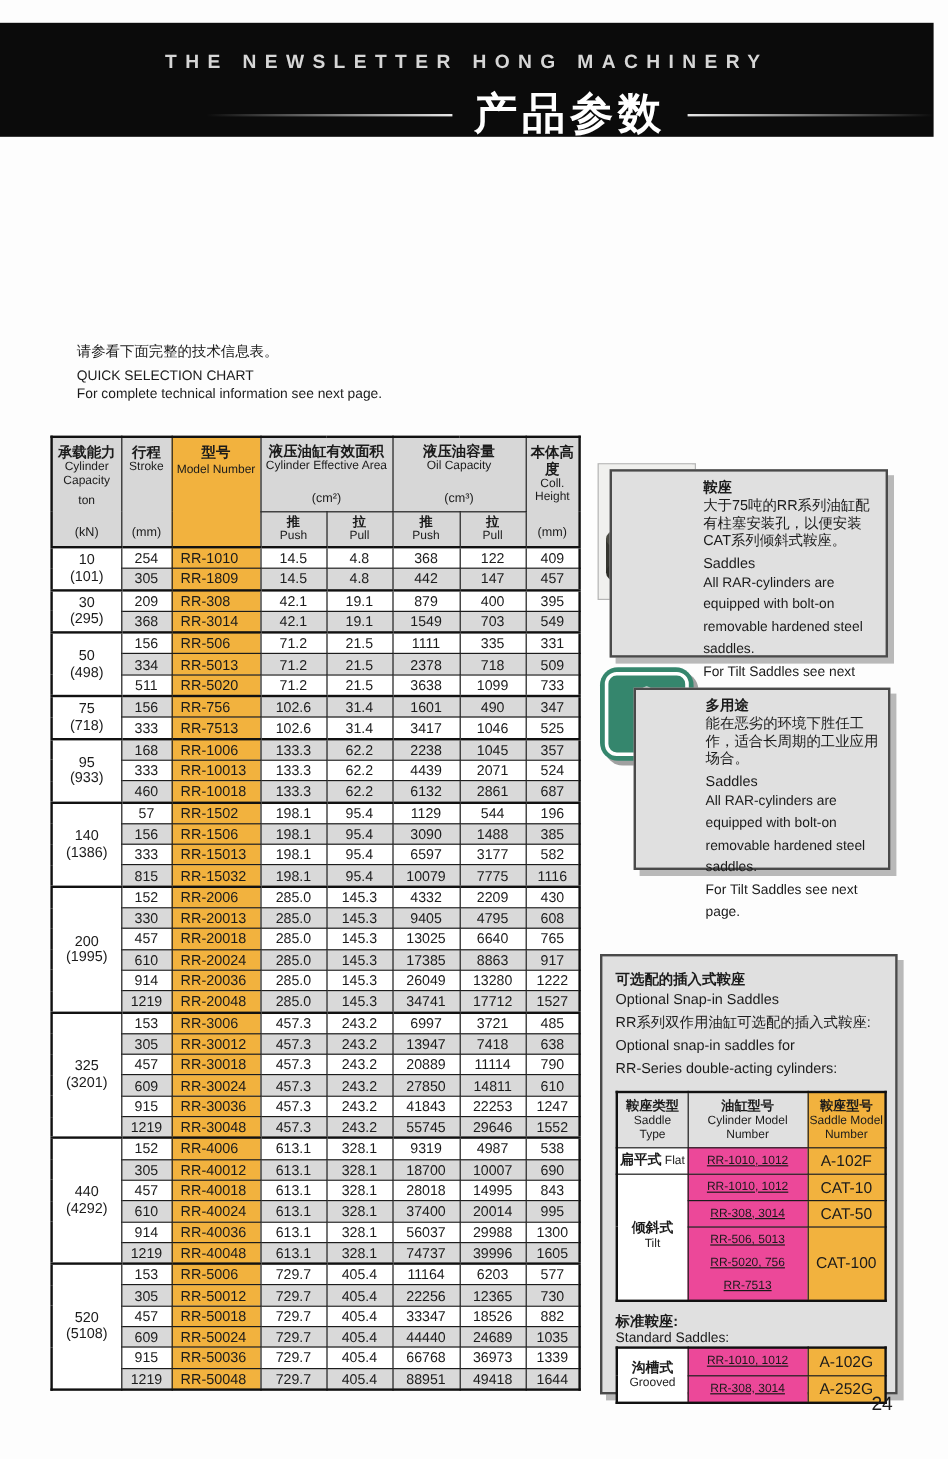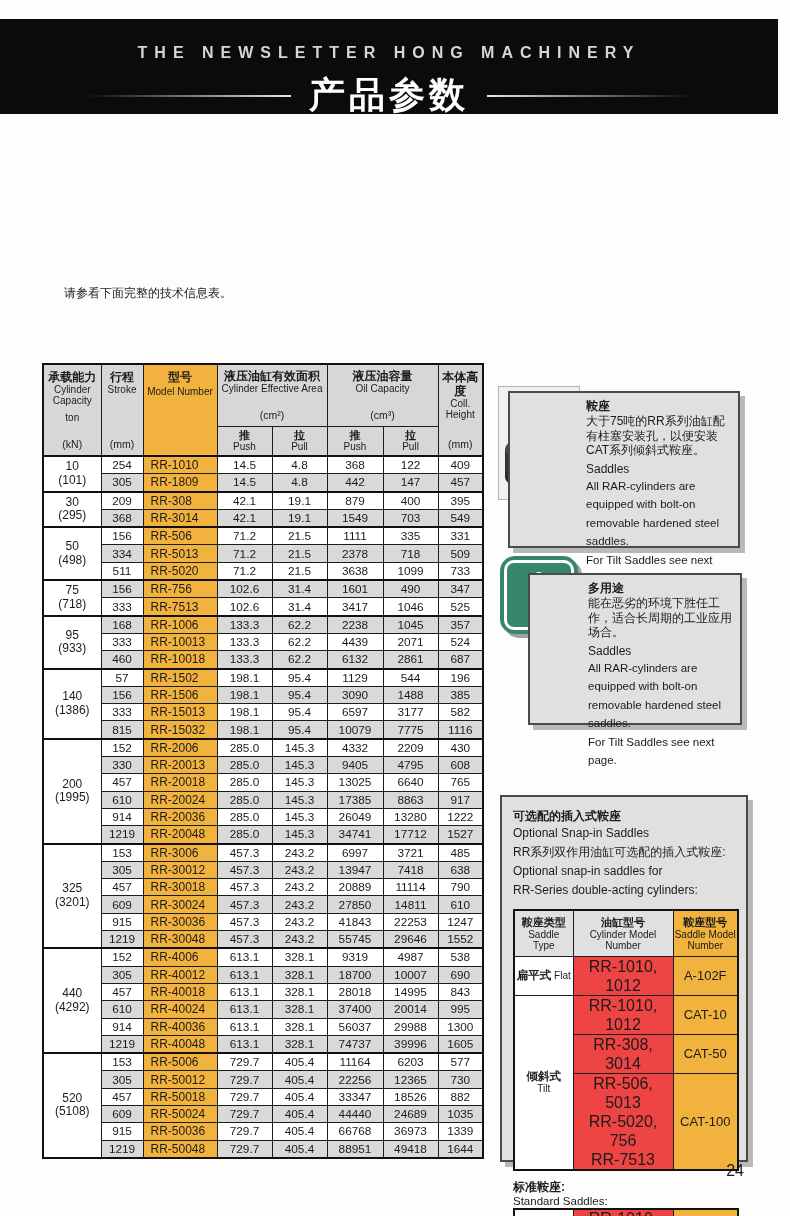--- a/index.html
+++ b/index.html
@@ -2,21 +2,21 @@
 <html><head>
 <meta charset="utf-8">
 <style>
   html,body{margin:0;padding:0;}
   body{background:#ffffff;font-family:"Liberation Sans","DejaVu Sans",sans-serif;color:#1b1b1b;}
   #canvas{position:relative;width:790px;height:1216px;background:#fdfdfd;overflow:hidden;}
 
   
   .masthead{position:absolute;left:0;top:19px;width:778px;height:95px;background:#0b0b0b;}
   .masthead-kicker{margin-top:25px;text-align:center;color:#d6d6d6;font-size:16px;letter-spacing:7px;font-weight:bold;}
-  .masthead-titlerow{display:flex;align-items:center;justify-content:center;gap:18px;margin-top:9px;}
+  .masthead-titlerow{display:flex;align-items:center;justify-content:flex-end;gap:18px;margin-top:9px;}
   .m-line{width:205px;height:2px;}
   .m-line.left{background:linear-gradient(to right,rgba(200,200,200,0),#e8e8e8);}
   .m-line.right{background:linear-gradient(to left,rgba(200,200,200,0),#e8e8e8);}
   .masthead-title{color:#ffffff;font-size:36px;font-weight:bold;letter-spacing:4px;}
 
   
   .banner{position:absolute;left:57px;top:122px;width:689px;height:113px;background:#35866D;
           display:flex;flex-direction:column;justify-content:flex-end;align-items:flex-end;
           padding:0 14px 8px 0;box-sizing:border-box;color:#fff;}
   .banner-cn{font-size:27px;font-weight:bold;letter-spacing:1px;}
@@ -68,21 +68,21 @@
   
   table.mini{border-collapse:collapse;table-layout:fixed;width:224px;border:2px solid #111;margin-top:9px;}
   table.mini th,table.mini td{border:1px solid #1c1c1c;padding:0;text-align:center;box-sizing:border-box;}
   table.mini th{background:#E0E0E0;font-weight:normal;}
   table.mini th.sad-h{background:#F2B23E;}
   .mini-h-cn{font-size:11px;font-weight:bold;line-height:13px;}
   .mini-h-en{font-size:10px;line-height:11px;}
   td.snap-type{background:#fff;font-size:10px;}
   td.snap-type .t-cn{font-size:11.5px;font-weight:bold;line-height:13px;}
   td.snap-type .t-en{font-size:10px;line-height:12px;}
-  td.snap-model{background:#ef4444;font-size:16px;}
+  td.snap-model{background:#ec4899;font-size:10px;text-decoration:underline;}
   td.snap-model div{line-height:19px;}
   td.snap-saddle{background:#F2B23E;font-size:13px;text-align:left;padding-left:5px;}
   tr.mini-hdr{height:46px;} tr.mini-row{height:22px;}
   .std-caption{margin-top:9px;font-size:12px;font-weight:bold;line-height:14px;}
   .std-caption-en{font-size:11.5px;line-height:14px;}
   table.mini.std{margin-top:0;}
 
   .page-number{position:absolute;right:46px;top:1162px;font-size:16px;}
 </style>
 </head>
@@ -95,20 +95,24 @@
     <div class="masthead-titlerow">
       <div class="m-line left"></div>
       <div class="masthead-title">产品参数</div>
       <div class="m-line right"></div>
     </div>
   </div>
 
 
   <div class="intro">
     <div class="cn-l2">请参看下面完整的技术信息表。</div>
+    <div class="en">
+        <div>QUICK SELECTION CHART</div>
+        <div>For complete technical information see next page.</div>
+      </div>
   </div>
 
   <div class="spec-wrap">
     <table class="spec">
       <colgroup>
         <col style="width:58px">
           <col style="width:42px">
           <col style="width:74px">
         <col style="width:55px">
           <col style="width:55px">

